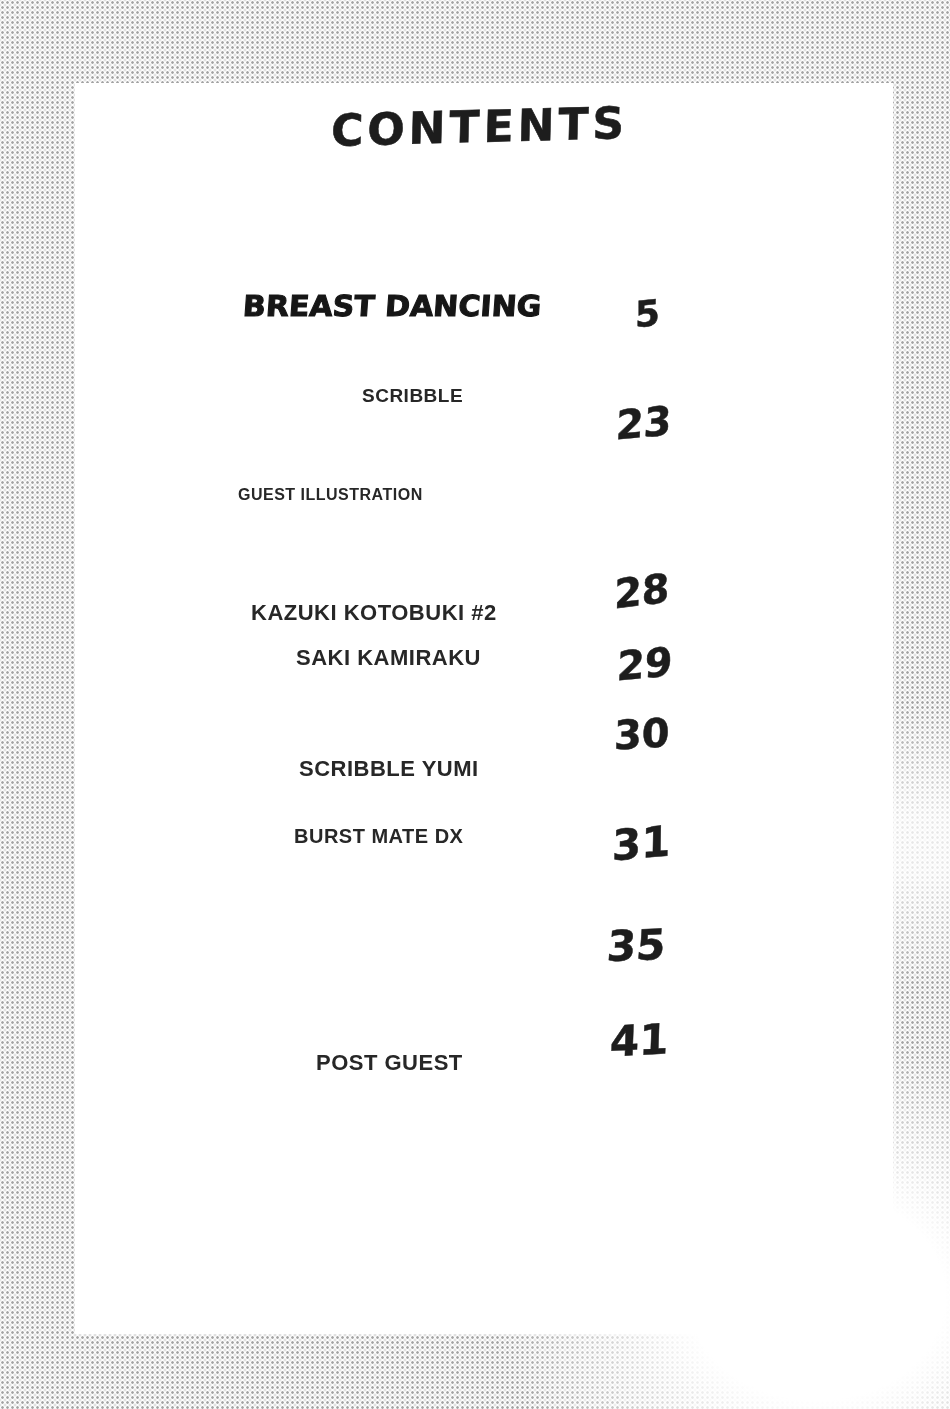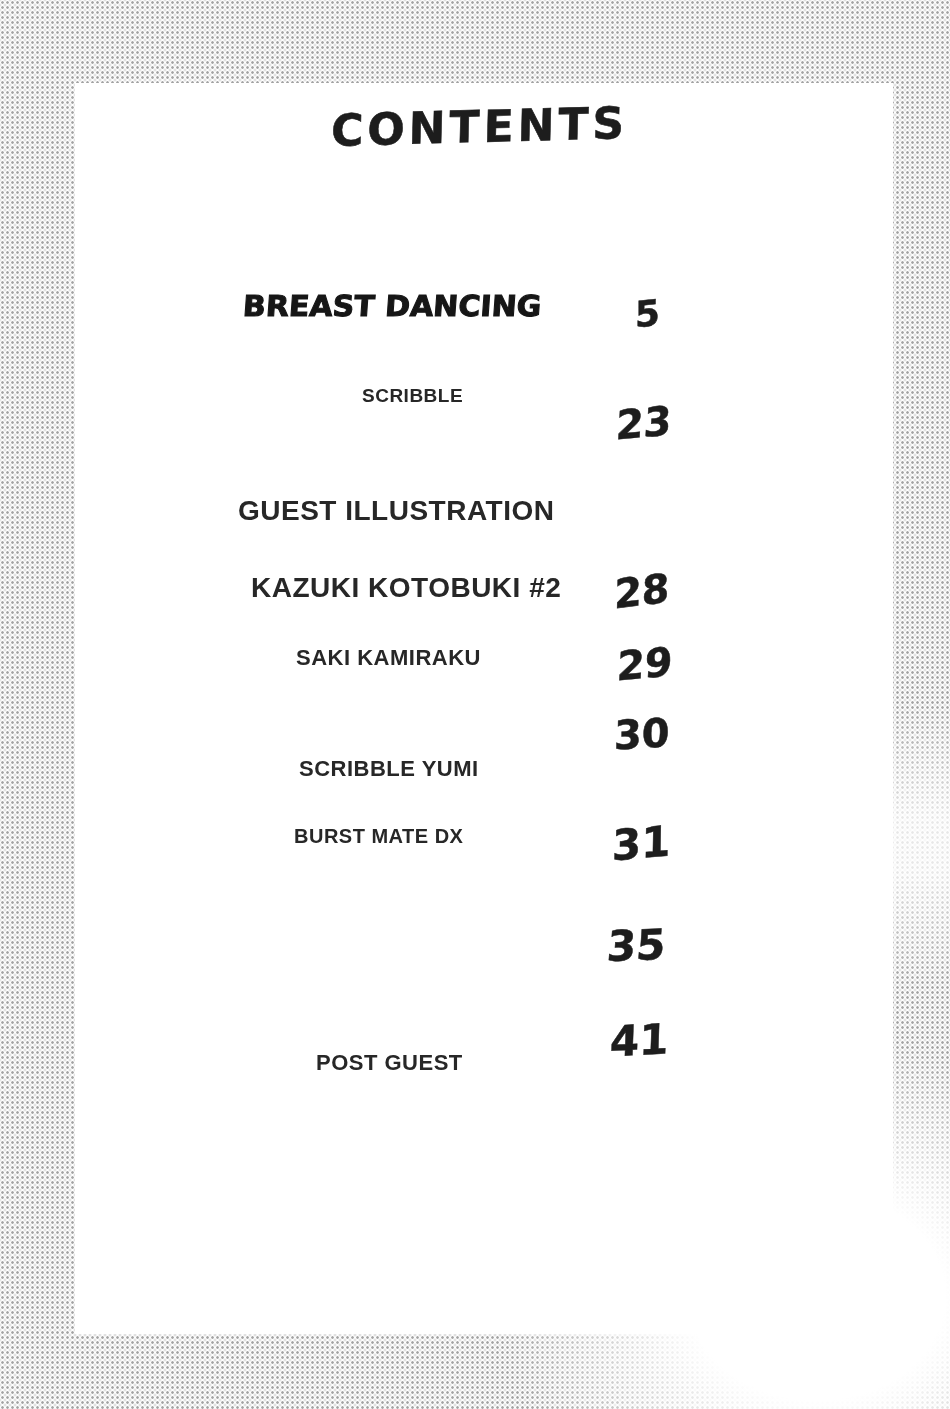--- a/index.html
+++ b/index.html
@@ -76,22 +76,22 @@
   .num {
     font-family: "DejaVu Sans", sans-serif;
     font-weight: bold;
     color: #1d1d1d;
     -webkit-text-stroke: 0.5px #1d1d1d;
   }
 
   
   .e0-label { left: 168px; top: 205px; font-size: 30px; }
   .e1-label { left: 279px; top: 302px; font-size: 19px; margin-left: 8px; }
-  .e2-label { left: 163px; top: 412px; font-size: 28px; text-align: right; }
-  .e3-label { left: 176px; top: 489px; font-size: 28px; }
+  .e2-label { left: 163px; top: 403px; font-size: 16px; text-align: right; }
+  .e3-label { left: 176px; top: 517px; font-size: 22px; }
   .e4-label { left: 221px; top: 562px; font-size: 22px; }
   .e5-label { left: 224px; top: 673px; font-size: 22px; }
   .e6-label { left: 219px; top: 742px; font-size: 20px; }
   .e7-label { left: 131px; top: 868px; font-size: 22px; }
   .e8-label { left: 241px; top: 967px; font-size: 22px; }
 
   
   .e0-num { left: 560px; top: 210px; font-size: 36px; transform: rotate(-6deg) skewX(-6deg); }
   .e1-num { left: 541px; top: 317px; font-size: 40px; transform: rotate(-5deg) skewX(-8deg); }
   .e3-num { left: 539px; top: 485px; font-size: 40px; transform: rotate(-7deg) skewX(-8deg); }

